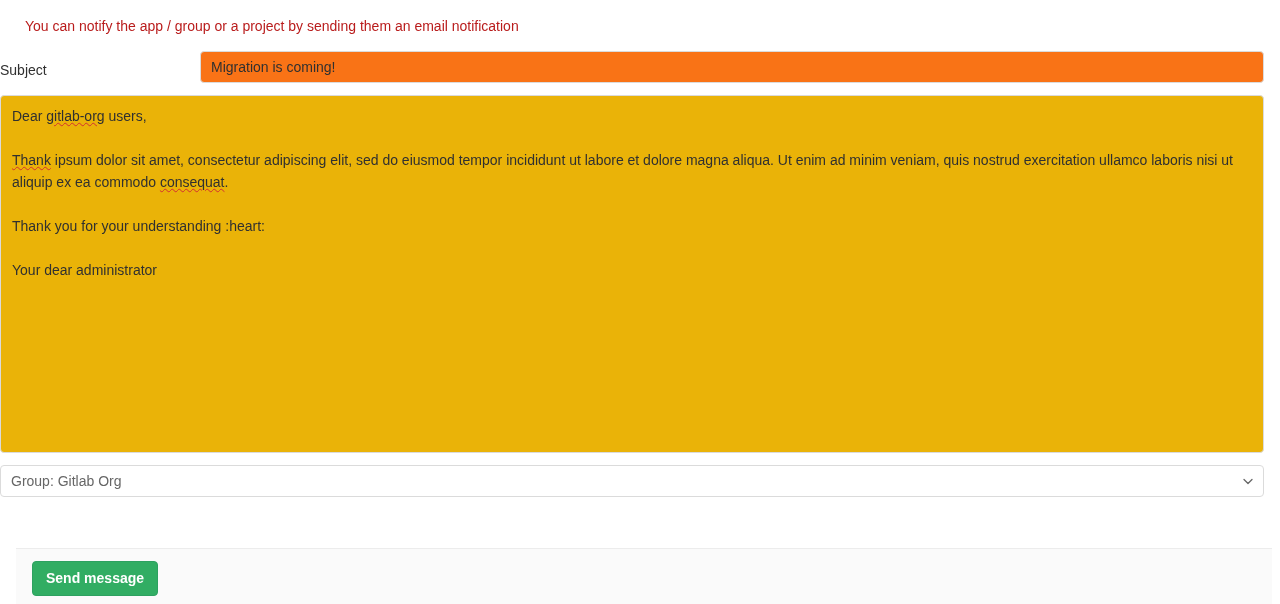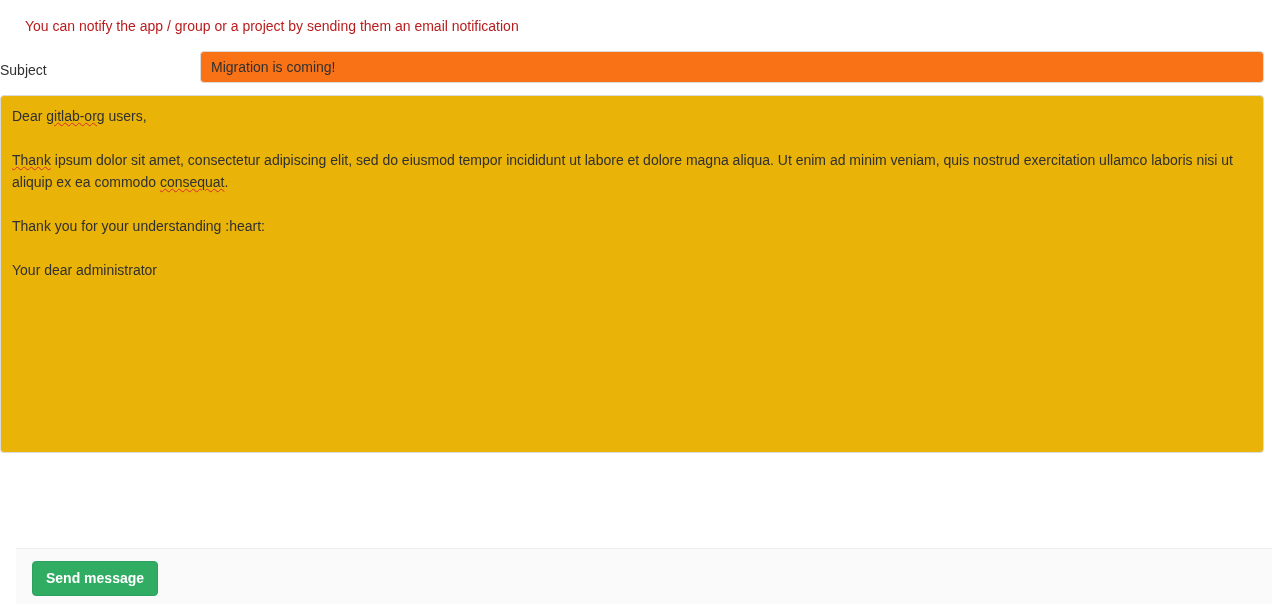--- a/index.html
+++ b/index.html
@@ -185,20 +185,32 @@
 <span class="spell">Thank</span> ipsum dolor sit amet, consectetur adipiscing elit, sed do eiusmod tempor incididunt ut labore et dolore magna aliqua. Ut enim ad minim veniam, quis nostrud exercitation ullamco laboris nisi ut aliquip ex ea commodo <span class="spell">consequat</span>.
 
 Thank you for your understanding :heart:
 
 Your dear administrator</p>
         </div>
       </div>
     </div>
 
     <div class="form-row recipient-row">
+      <div class="form-control">
+        <div class="select-wrap">
+          <select class="select-input">
+            <option>Group: Gitlab Org</option>
+          </select>
+          <span class="select-chevron">
+            <svg width="12" height="12" viewBox="0 0 12 12" aria-hidden="true">
+              <path d="M2 4.5 L6 8.5 L10 4.5" fill="none" stroke="#666666" stroke-width="1.3" stroke-linecap="round" stroke-linejoin="round"></path>
+            </svg>
+          </span>
+        </div>
+      </div>
     </div>
 
   </div>
 
   <div class="footer-bar">
     <button class="btn-primary" type="button">Send message</button>
   </div>
 
 </div>
 

